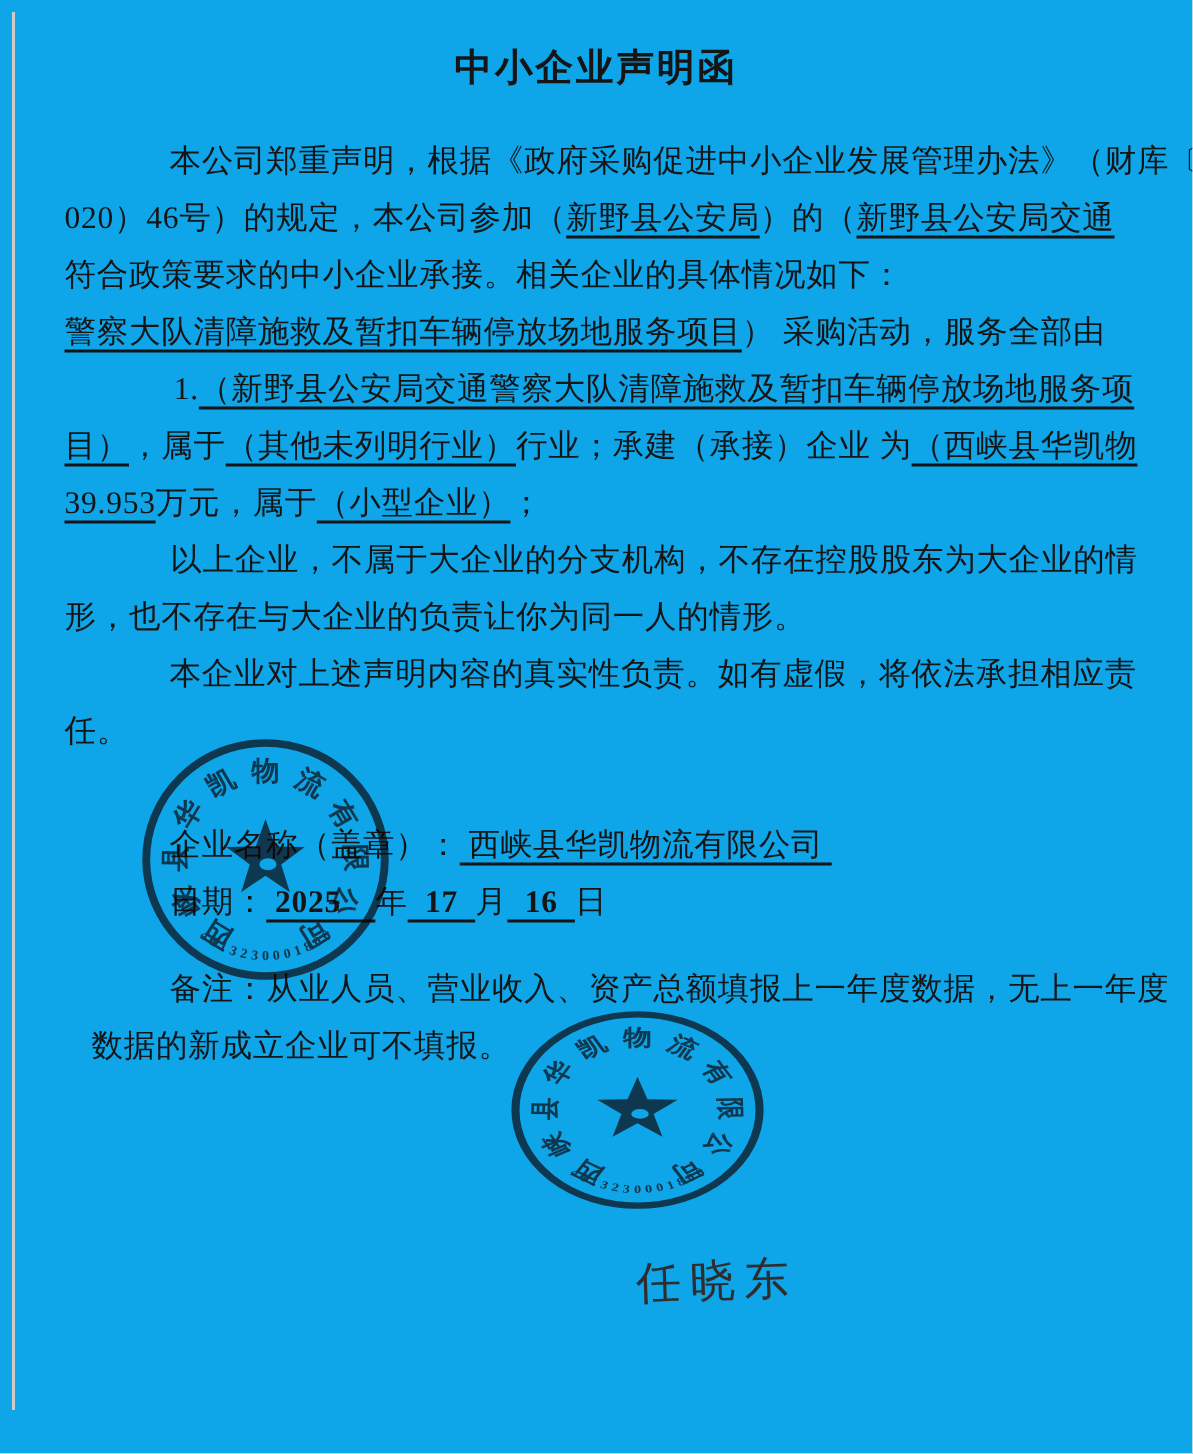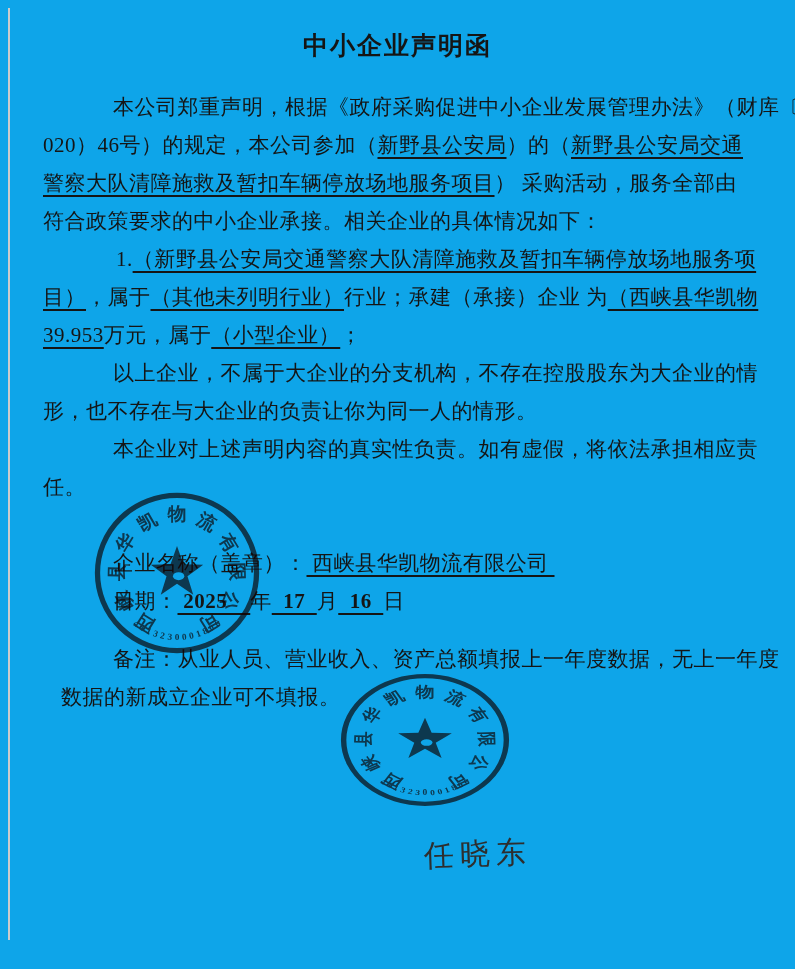--- a/index.html
+++ b/index.html
@@ -25,26 +25,26 @@
 <body>
 
 <div class="page">
   <div class="edge-line"></div>
 
   <h1 class="doc-title">中小企业声明函</h1>
 
   <div class="doc-lines">
       <div class="doc-line" style="text-indent: 70px;"><span>本公司郑重声明，根据《政府采购促进中小企业发展管理办法》（财库〔2</span></div>
       <div class="doc-line"><span>020）46号）的规定，本公司参加（</span><span class="u">新野县公安局</span><span>）的（</span><span class="u">新野县公安局交通</span></div>
+      <div class="doc-line"><span>符合政策要求的中小企业承接。相关企业的具体情况如下：</span></div>
       <div class="doc-line"><span class="u">警察大队清障施救及暂扣车辆停放场地服务项目</span><span>） 采购活动，服务全部由</span></div>
-      <div class="doc-line"><span>符合政策要求的中小企业承接。相关企业的具体情况如下：</span></div>
       <div class="doc-line" style="text-indent: 70px; text-align: center;"><span>1.</span><span class="u">（新野县公安局交通警察大队清障施救及暂扣车辆停放场地服务项</span></div>
       <div class="doc-line"><span class="u">目）</span><span>，属于</span><span class="u">（其他未列明行业）</span><span>行业；承建（承接）企业 为</span><span class="u">（西峡县华凯物</span></div>
       <div class="doc-line"><span class="u">39.953</span><span>万元，属于</span><span class="u">（小型企业）</span><span>；</span></div>
-      <div class="doc-line" style="text-indent: 70px;"><span>以上企业，不属于大企业的分支机构，不存在控股股东为大企业的情</span></div>
+      <div class="doc-line" style="text-indent: 70px; text-align: center;"><span>以上企业，不属于大企业的分支机构，不存在控股股东为大企业的情</span></div>
       <div class="doc-line"><span>形，也不存在与大企业的负责让你为同一人的情形。</span></div>
       <div class="doc-line" style="text-indent: 70px;"><span>本企业对上述声明内容的真实性负责。如有虚假，将依法承担相应责</span></div>
       <div class="doc-line"><span>任。</span></div>
       <div class="doc-line"></div>
       <div class="doc-line" style="text-indent: 70px;"><span>企业名称（盖章）：</span><span class="u"> 西峡县华凯物流有限公司 </span></div>
       <div class="doc-line" style="text-indent: 70px;"><span>日期：</span><span class="u b"> 2025    </span><span>年</span><span class="u b">  17  </span><span>月</span><span class="u b">  16  </span><span>日</span></div>
       <div class="doc-line" style="text-indent: 70px; margin-top: 20px;"><span>备注：从业人员、营业收入、资产总额填报上一年度数据，无上一年度</span></div>
       <div class="doc-line" style="margin-left: 18px;"><span>数据的新成立企业可不填报。</span></div>
     </div>
 

